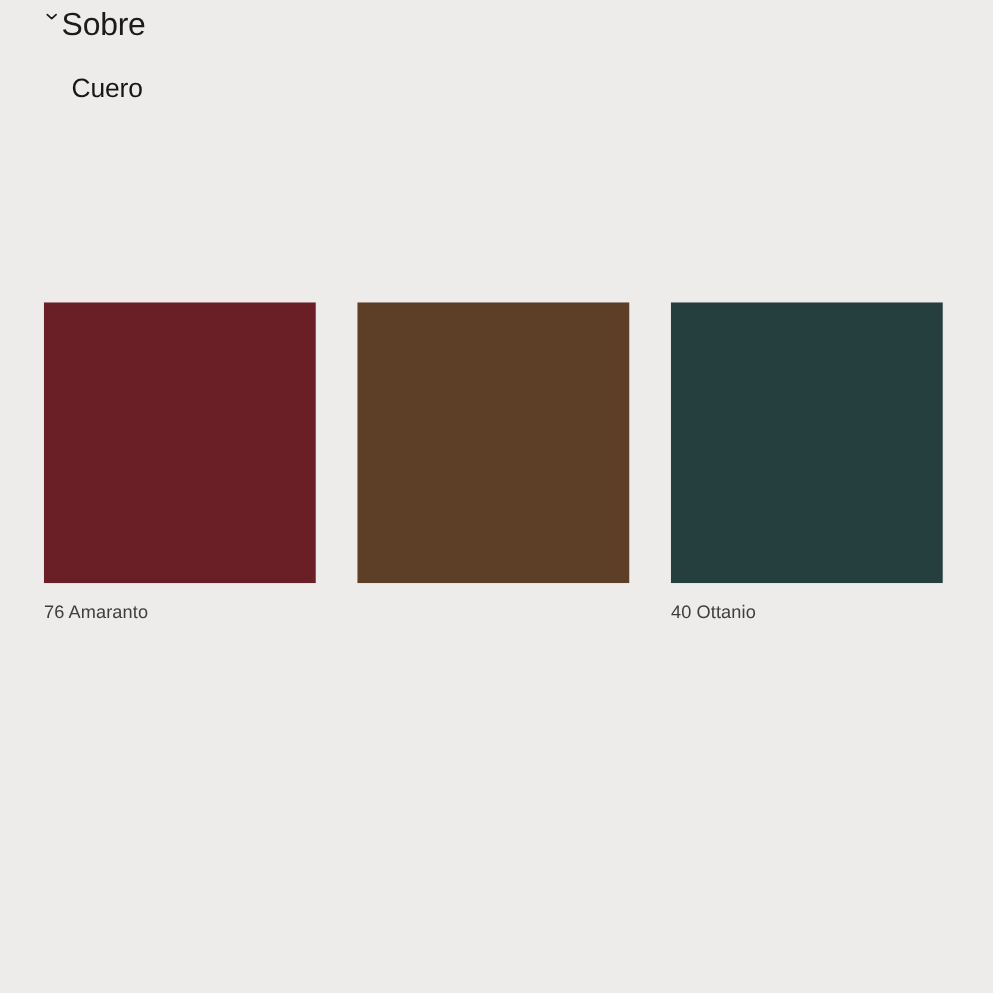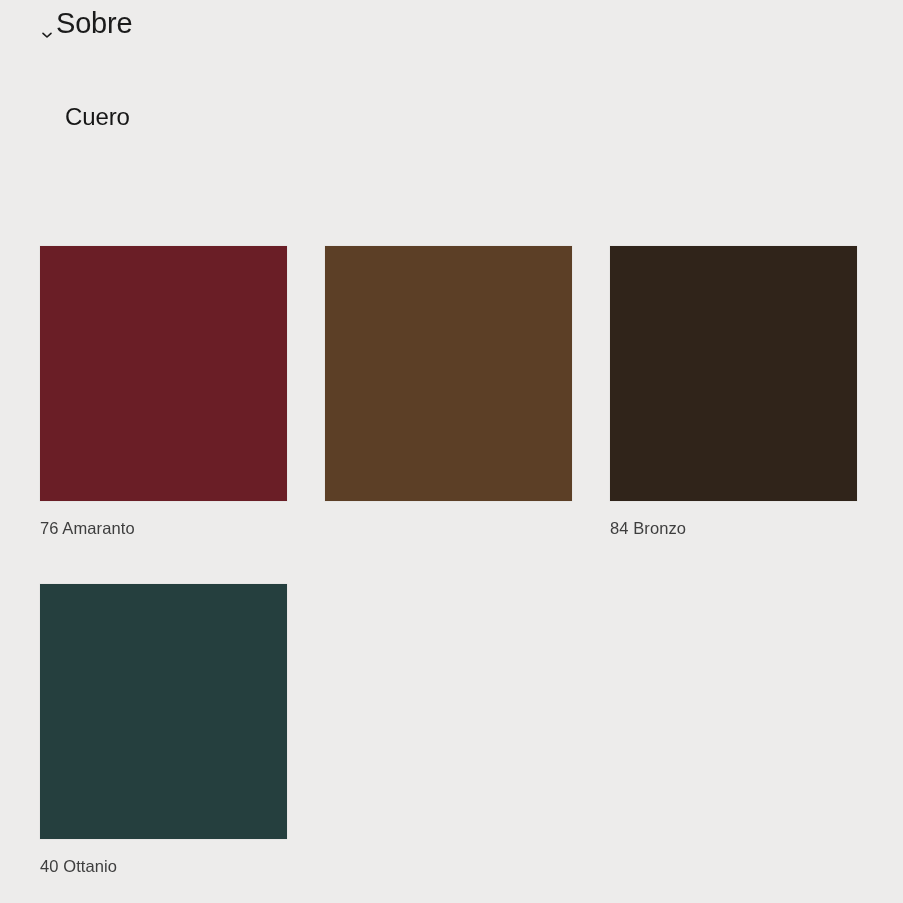--- a/index.html
+++ b/index.html
@@ -27,21 +27,21 @@
     position: absolute;
     left: 0;
     top: 0;
     width: 903px;
   }
   .section-title-row {
     position: absolute;
     left: 40px;
     top: 6px;
     display: flex;
-    align-items: flex-end;
+    align-items: flex-start;
     gap: 2px;
     cursor: pointer;
   }
   .chevron-icon {
     display: inline-block;
     width: 14px;
     height: 14px;
     position: relative;
     top: 2px;
     flex: 0 0 auto;
@@ -58,28 +58,27 @@
   .section-subtitle {
     position: absolute;
     left: 65px;
     top: 66px;
     font-size: 24px;
     line-height: 30px;
     color: #161616;
     font-weight: 400;
     letter-spacing: -0.1px;
     white-space: nowrap;
-    margin-top: 36px;
   }
 
   
   .swatch-grid {
     position: absolute;
     left: 40px;
-    top: 246px;
+    top: 275px;
     width: 818px;
     display: grid;
     grid-template-columns: 247px 247px 247px;
     column-gap: 38px;
     row-gap: 46px;
   }
   .swatch-cell {
     width: 247px;
     cursor: pointer;
   }
@@ -124,24 +123,20 @@
     <div class="swatch-cell">
       <span class="swatch-chip" style="background-color:#6a1e26;"></span>
       <div class="swatch-label">76 Amaranto</div>
     </div>
 
 
     <div class="swatch-cell">
       <span class="swatch-chip" style="background-color:#5c3f26;"></span>
     </div>
 
-    <div class="swatch-cell">
-      <span class="swatch-chip" style="background-color:#30241a;"></span>
-      <div class="swatch-label">84 Bronzo</div>
-    </div>
 
     <div class="swatch-cell">
       <span class="swatch-chip" style="background-color:#253f3e;"></span>
       <div class="swatch-label">40 Ottanio</div>
     </div>
 
 
   </div>
 
 </div>

